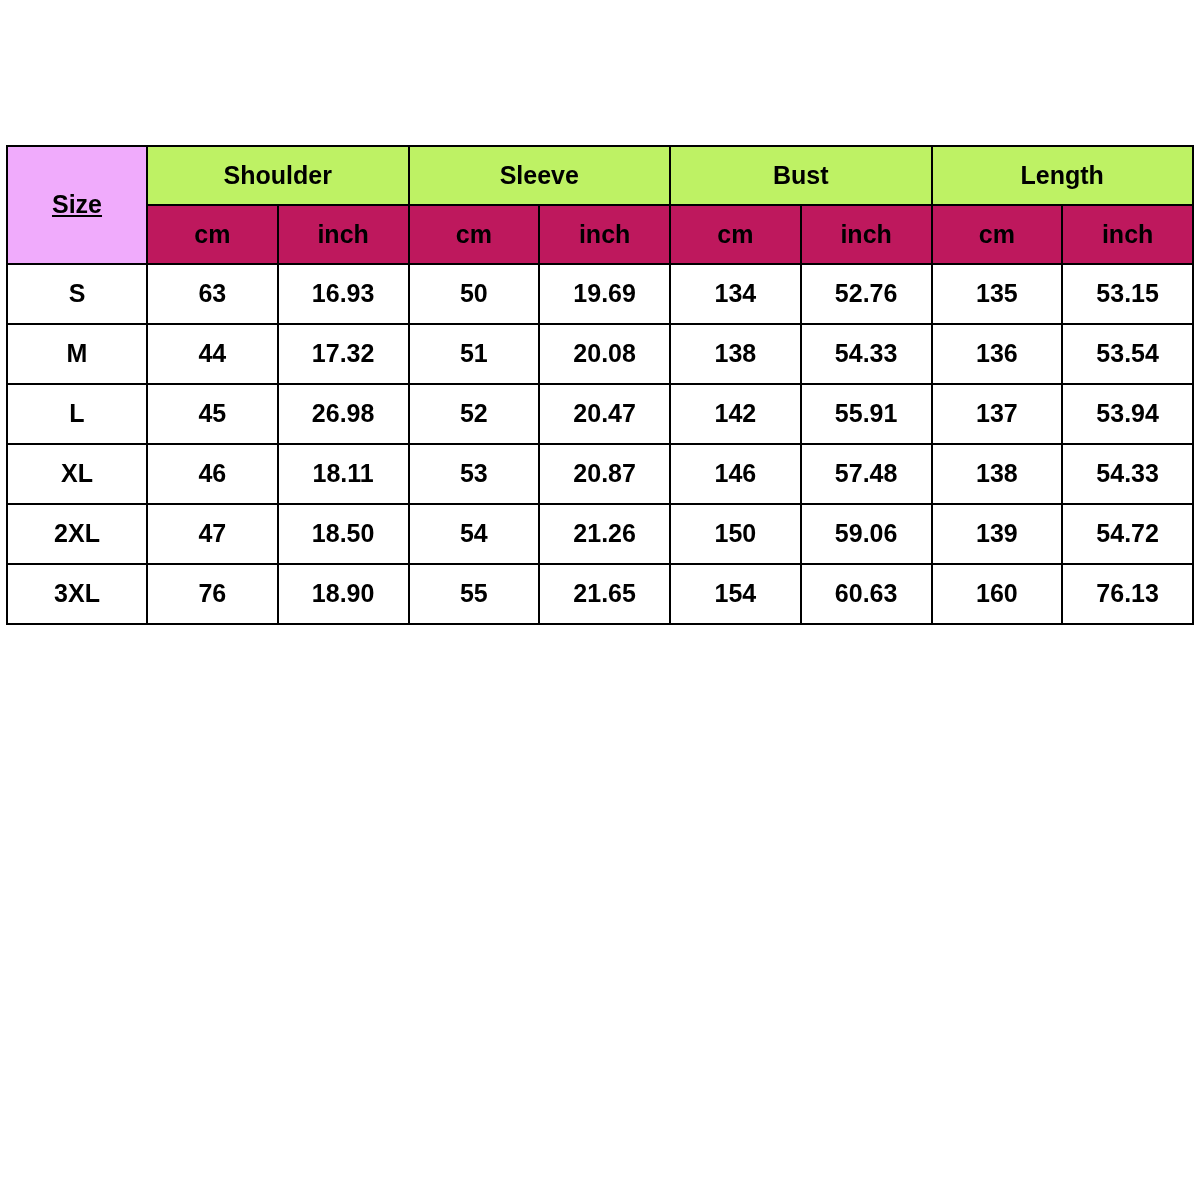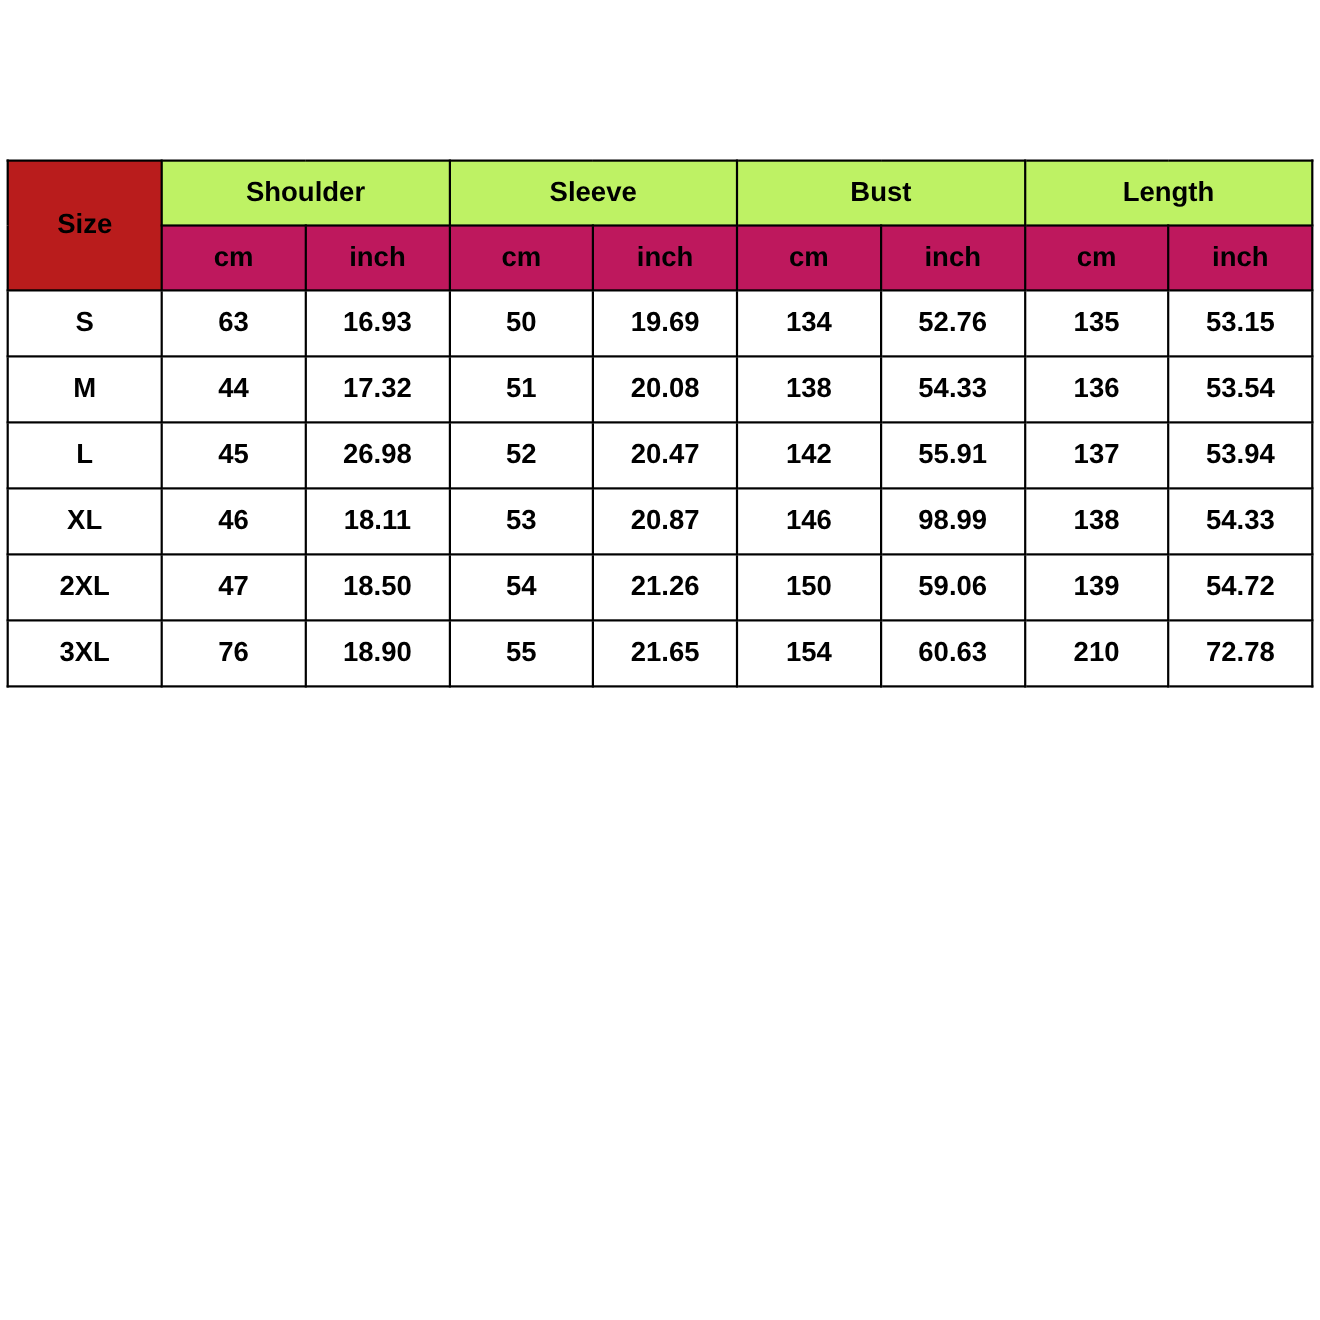--- a/index.html
+++ b/index.html
@@ -44,22 +44,23 @@
     background: #bef264;
     height: 57px;
     font-size: 26px;
   }
   .hdr-unit {
     background: #be185d;
     height: 57px;
     font-size: 24px;
   }
   .hdr-size {
-    background: #b91c1c;
+    background: #f0abfc;
     font-size: 26px;
+    text-decoration: underline;
   }
   tbody tr td {
     height: 58px;
     background: #ffffff;
     font-size: 26px;
   }
   .col-size { width: 138px; }
   .col-cm   { width: 131px; }
   .col-in   { width: 139px; }
   .col-cm2  { width: 131px; }
@@ -128,21 +129,21 @@
           <td>137</td>
           <td>53.94</td>
         </tr>
         <tr>
           <td>XL</td>
           <td>46</td>
           <td>18.11</td>
           <td>53</td>
           <td>20.87</td>
           <td>146</td>
-          <td>98.99</td>
+          <td>57.48</td>
           <td>138</td>
           <td>54.33</td>
         </tr>
         <tr>
           <td>2XL</td>
           <td>47</td>
           <td>18.50</td>
           <td>54</td>
           <td>21.26</td>
           <td>150</td>
@@ -151,19 +152,19 @@
           <td>54.72</td>
         </tr>
         <tr>
           <td>3XL</td>
           <td>76</td>
           <td>18.90</td>
           <td>55</td>
           <td>21.65</td>
           <td>154</td>
           <td>60.63</td>
-          <td>210</td>
-          <td>72.78</td>
+          <td>160</td>
+          <td>76.13</td>
         </tr>
       </tbody>
     </table>
   </div>
 </div>
 
 </body></html>

